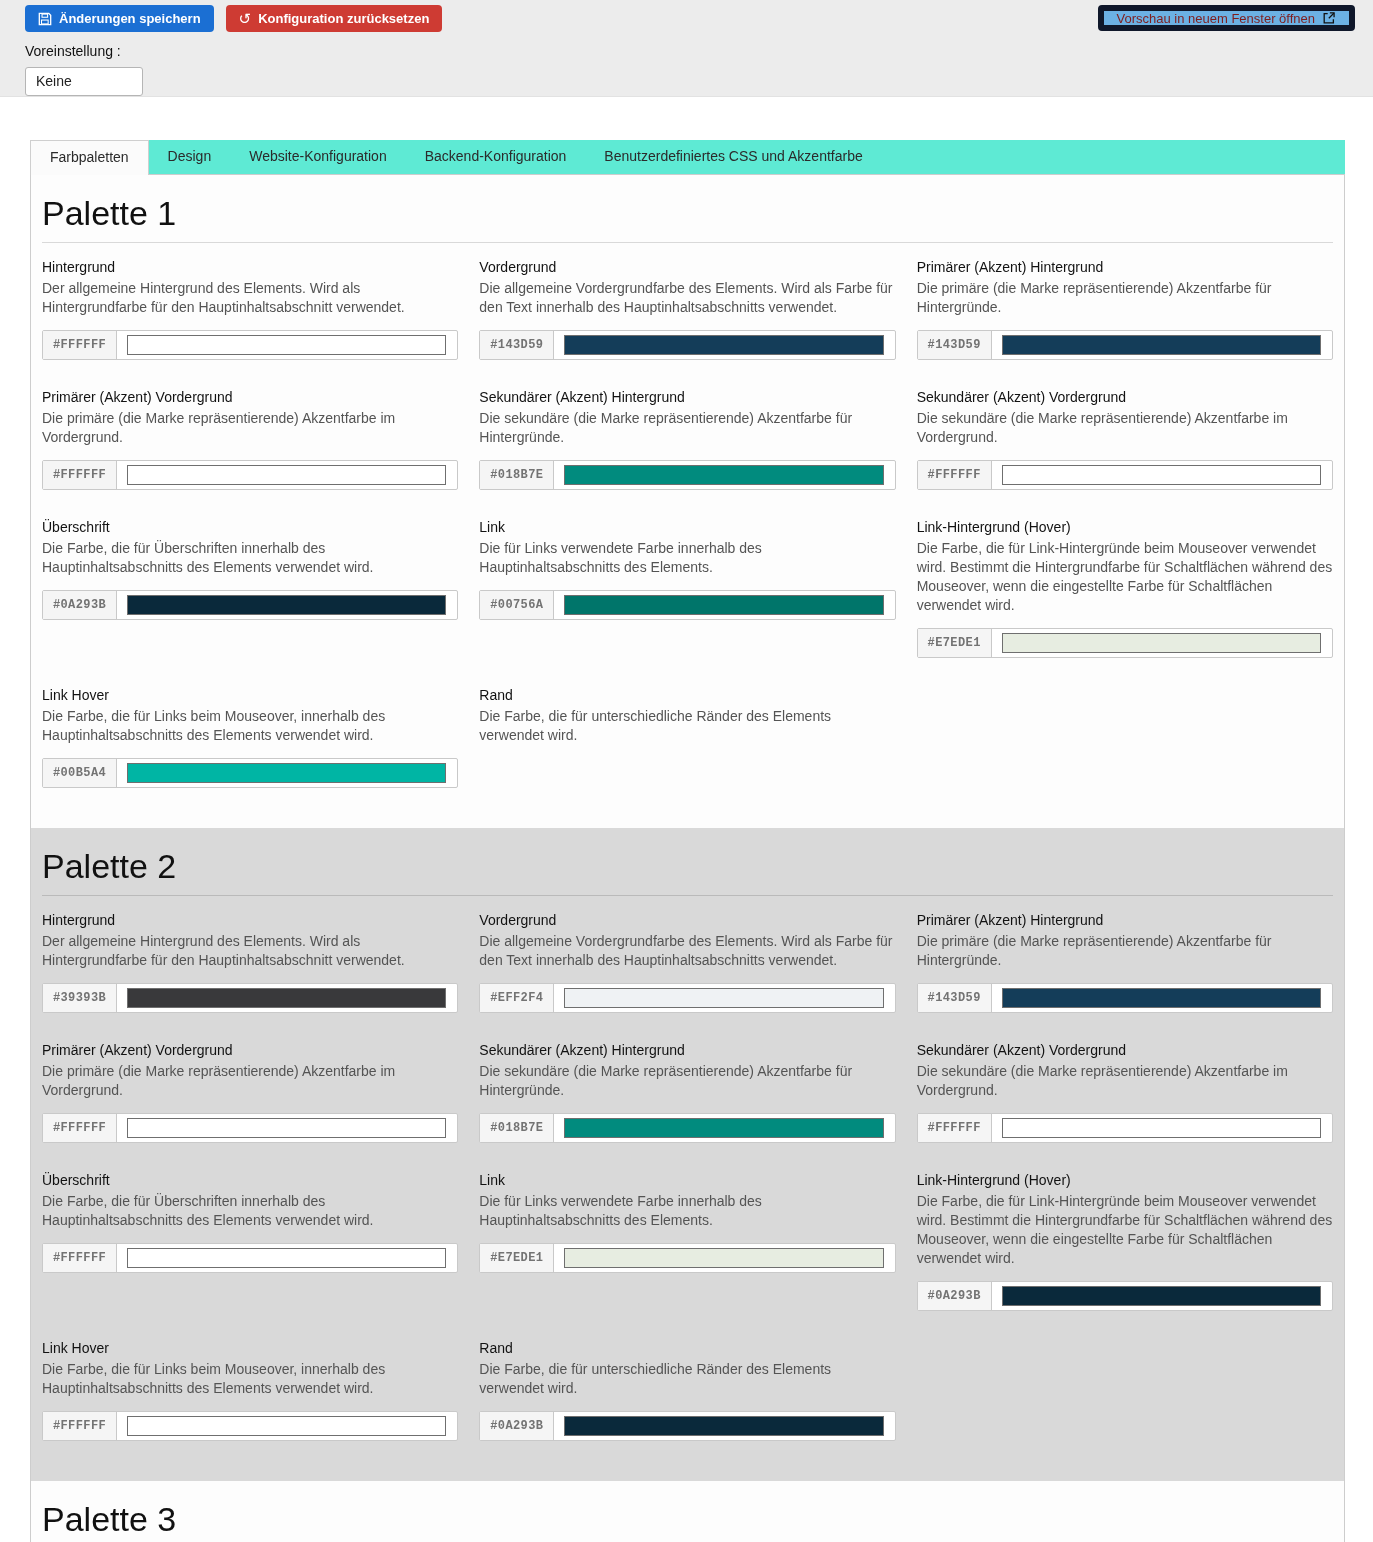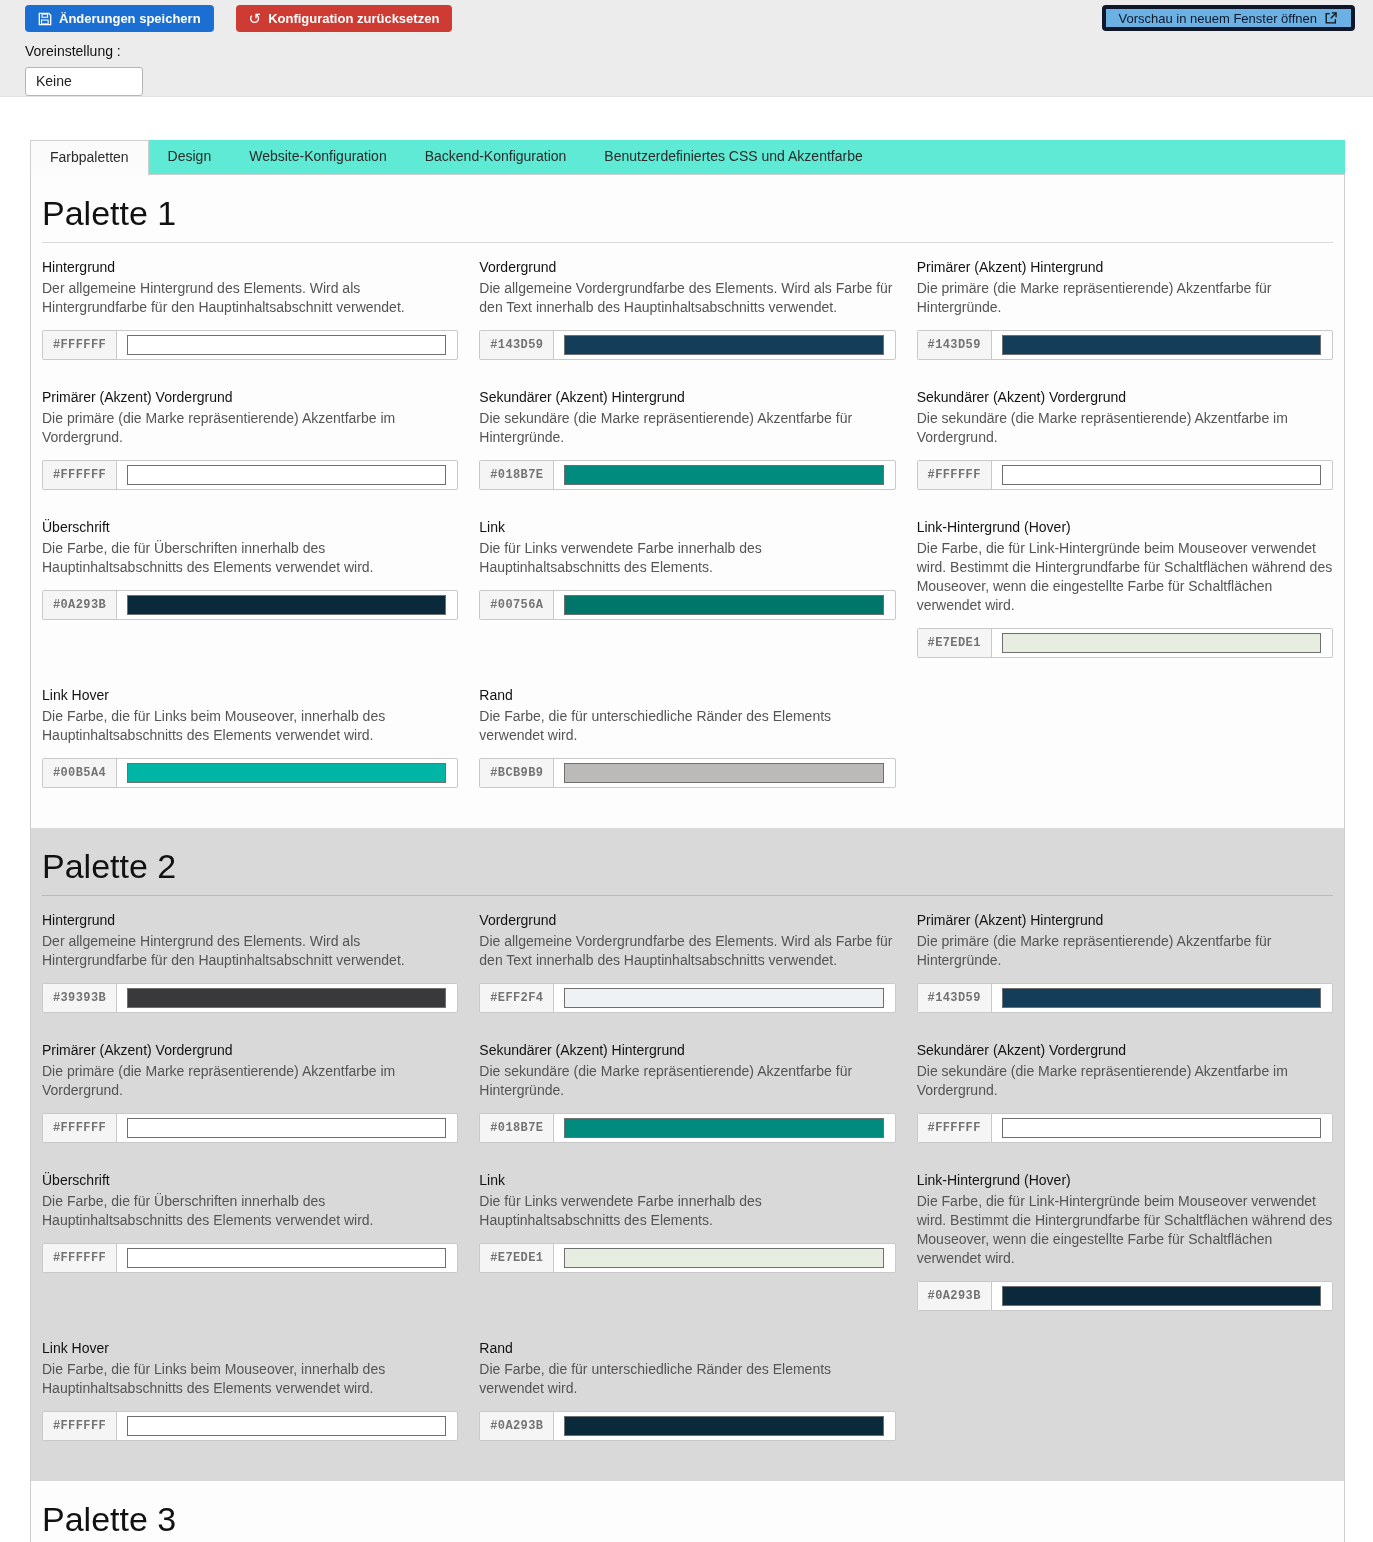--- a/index.html
+++ b/index.html
@@ -10,35 +10,35 @@
     color: #1a1a1a;
   }
   
   .topbar {
     position: relative;
     background: #ececec;
     height: 97px;
     padding: 5px 18px 0 25px;
     border-bottom: 1px solid #e2e2e2;
   }
-  .btn-row { display: flex; gap: 22px; }
+  .btn-row { display: flex; gap: 12px; }
   .btn {
     display: inline-flex; align-items: center; gap: 7px;
     height: 27px; padding: 0 13px;
     border: none; border-radius: 4px;
     font-family: "Liberation Sans", sans-serif;
     font-size: 13px; font-weight: 700; color: #fff;
     cursor: pointer; white-space: nowrap;
   }
   .btn-save   { background: #1b6fd3; }
   .btn-reset  { background: #ce3b33; }
   .btn-preview {
     position: absolute; top: 5px; right: 18px;
-    background: #6cb1e4; color: #0f172a;
-    border: 4px solid #0f172a; font-weight: 400;
+    background: #6cb1e4; color: #7f1d1d;
+    border: 6px solid #0f172a; font-weight: 400;
     height: 26px;
   }
   .reset-glyph { font-size: 15px; line-height: 1; font-weight: 400; }
   .preset-label { margin-top: 11px; font-size: 14px; color: #111; }
   .preset-select {
     margin-top: 8px; width: 118px; height: 29px;
     background: #fff; border: 1px solid #b5b5b5; border-radius: 3px;
     font-size: 14px; line-height: 27px; padding-left: 10px; color: #222;
     cursor: pointer;
   }
@@ -241,26 +241,20 @@
             <div class="color-control">
               <span class="hex">#00B5A4</span>
               <span class="well">
                 <span class="swatch" style="background: rgb(0, 181, 164);"></span>
               </span>
             </div>
           </div>
           <div class="field">
             <div class="field-label">Rand</div>
             <div class="field-desc">Die Farbe, die für unterschiedliche Ränder des Elements verwendet wird.</div>
-            <div class="color-control">
-              <span class="hex">#BCB9B9</span>
-              <span class="well">
-                <span class="swatch" style="background: rgb(188, 185, 185);"></span>
-              </span>
-            </div>
           </div>
         </div>
       </section>
       <section class="palette-section" style="background: rgb(217, 217, 217);">
         <h2 class="palette-title">Palette 2</h2>
         <div class="field-grid">
           <div class="field">
             <div class="field-label">Hintergrund</div>
             <div class="field-desc">Der allgemeine Hintergrund des Elements. Wird als Hintergrundfarbe für den Hauptinhaltsabschnitt verwendet.</div>
             <div class="color-control">

